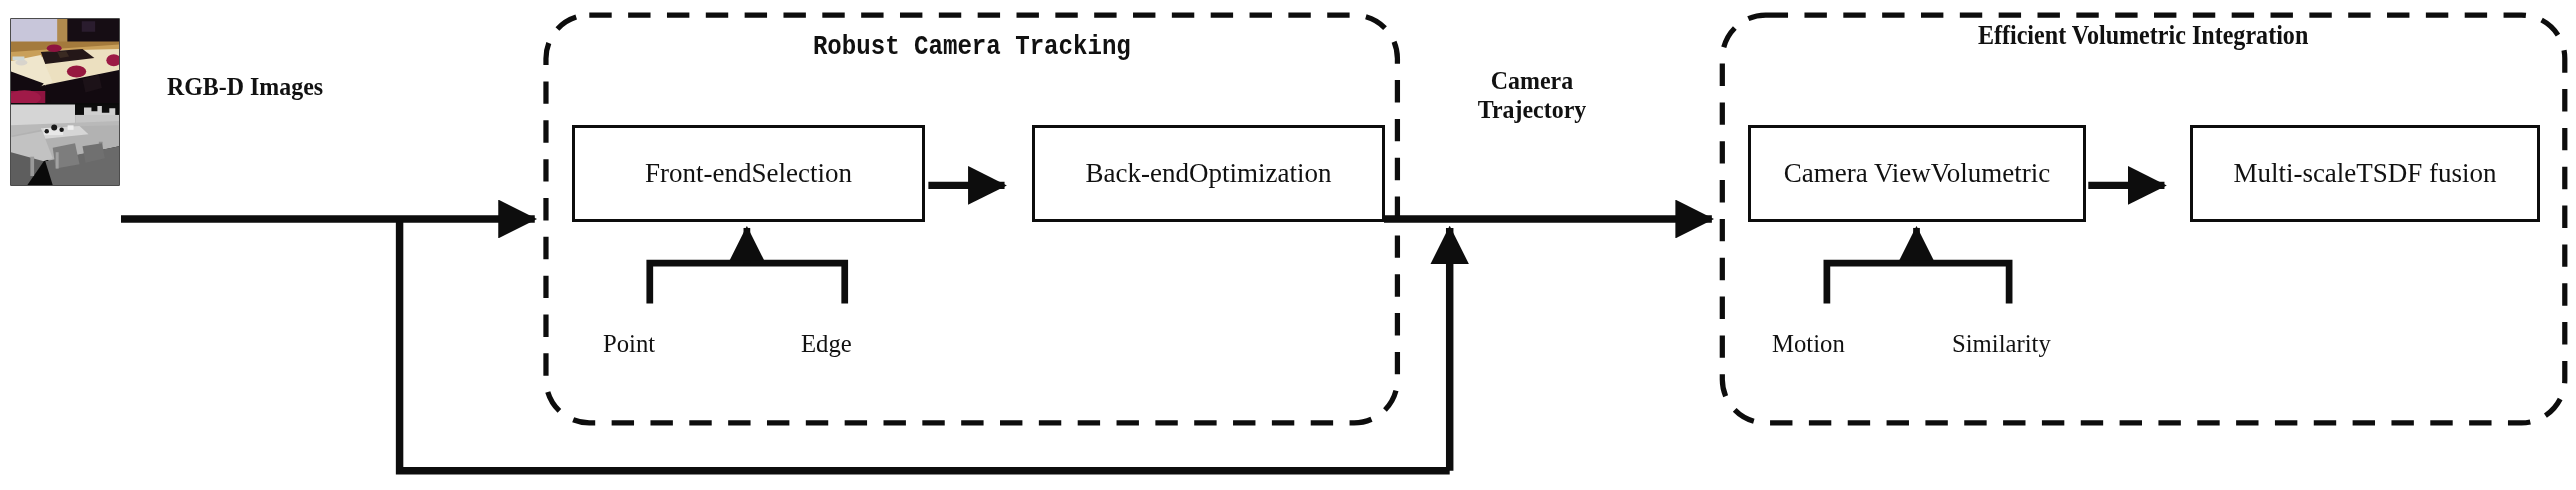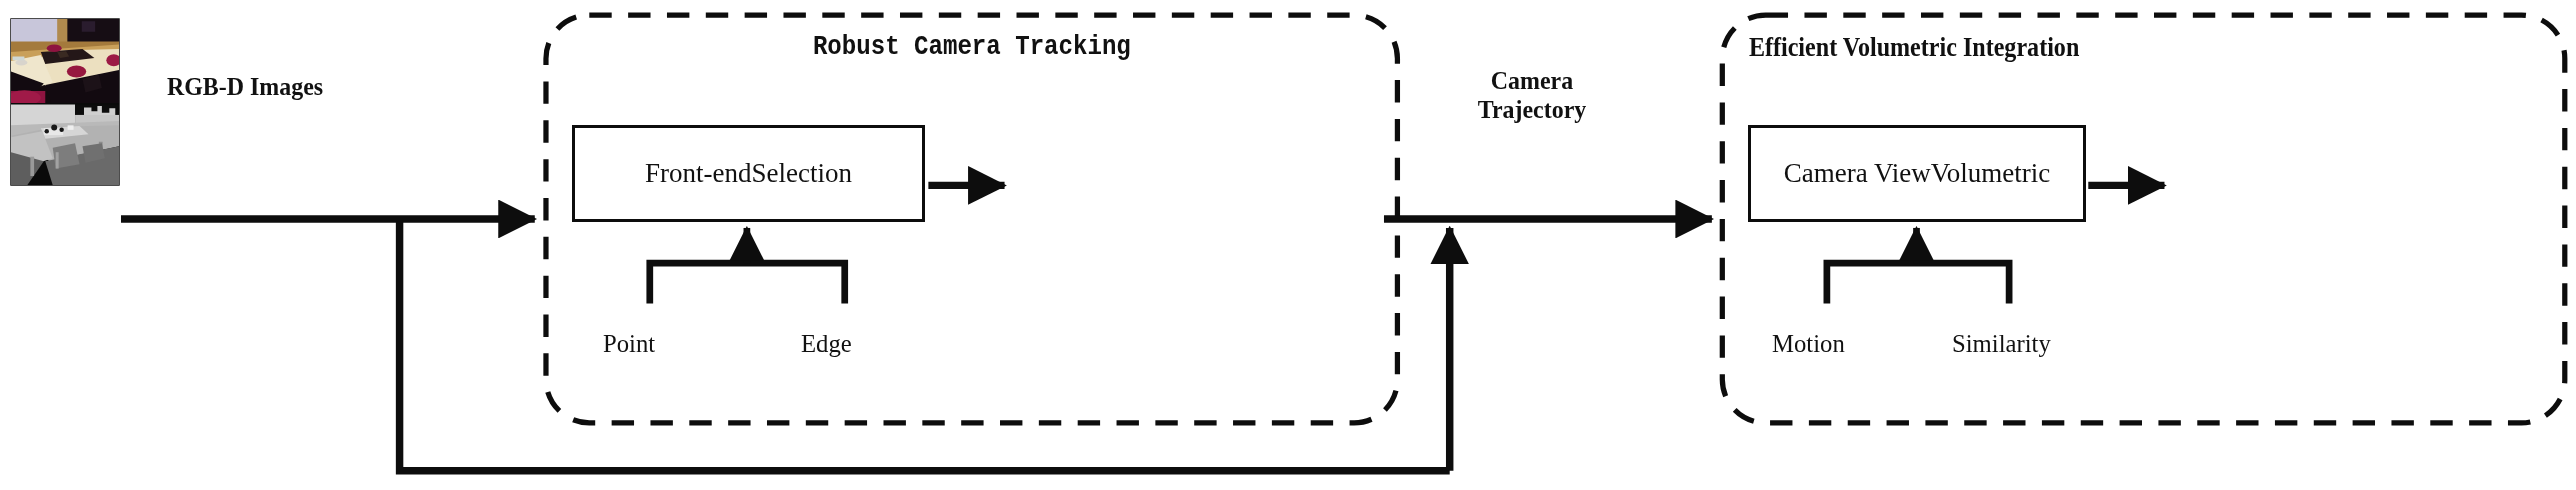--- a/index.html
+++ b/index.html
@@ -130,39 +130,51 @@
 
   <div class="lbl" style="left:1409px;top:66px;width:246px;text-align:center;">
     <div class="flowlabel">Camera</div>
     <div class="flowlabel">Trajectory</div>
   </div>
 
   <div class="lbl" style="left:546px;top:31px;width:851px;text-align:center;font-family:Liberation Mono, monospace;">
     <span class="panel-title" style="display:inline-block;transform-origin:center center;">Robust Camera Tracking</span>
   </div>
 
-  <div class="lbl" style="left:1722px;top:31px;width:842px;text-align:left;">
+  <div class="lbl" style="left:1722px;top:19px;width:842px;text-align:center;">
     <span class="panel-title" style="display:inline-block;transform-origin:center center;">Efficient Volumetric Integration</span>
   </div>
 
   <div class="proc-box" style="left:572px;top:125px;width:353px;height:97px;">
     <div class="boxlabel" style="left:0;top:0;right:0;bottom:0;">
       <span>Front-end</span>
       <span>Selection</span>
     </div>
   </div>
 
+  <div class="proc-box" style="left:1032px;top:125px;width:353px;height:97px;">
+    <div class="boxlabel" style="left:0;top:0;right:0;bottom:0;">
+      <span>Back-end</span>
+      <span>Optimization</span>
+    </div>
+  </div>
 
   <div class="proc-box" style="left:1748px;top:125px;width:338px;height:97px;">
     <div class="boxlabel" style="left:0;top:0;right:0;bottom:0;text-align:center;">
       <span>Camera View</span>
       <span>Volumetric</span>
     </div>
   </div>
 
+  <div class="proc-box" style="left:2190px;top:125px;width:350px;height:97px;">
+    <div class="boxlabel" style="left:0;top:0;right:0;bottom:0;">
+      <span>Multi-scale</span>
+      <span>TSDF fusion</span>
+    </div>
+  </div>
 
   <div class="leaf" style="left:603px;top:329px;">Point</div>
   <div class="leaf" style="left:801px;top:329px;">Edge</div>
 
   <div class="leaf" style="left:1772px;top:329px;">Motion</div>
   <div class="leaf" style="left:1952px;top:329px;">Similarity</div>
 
 </div>
 
 

